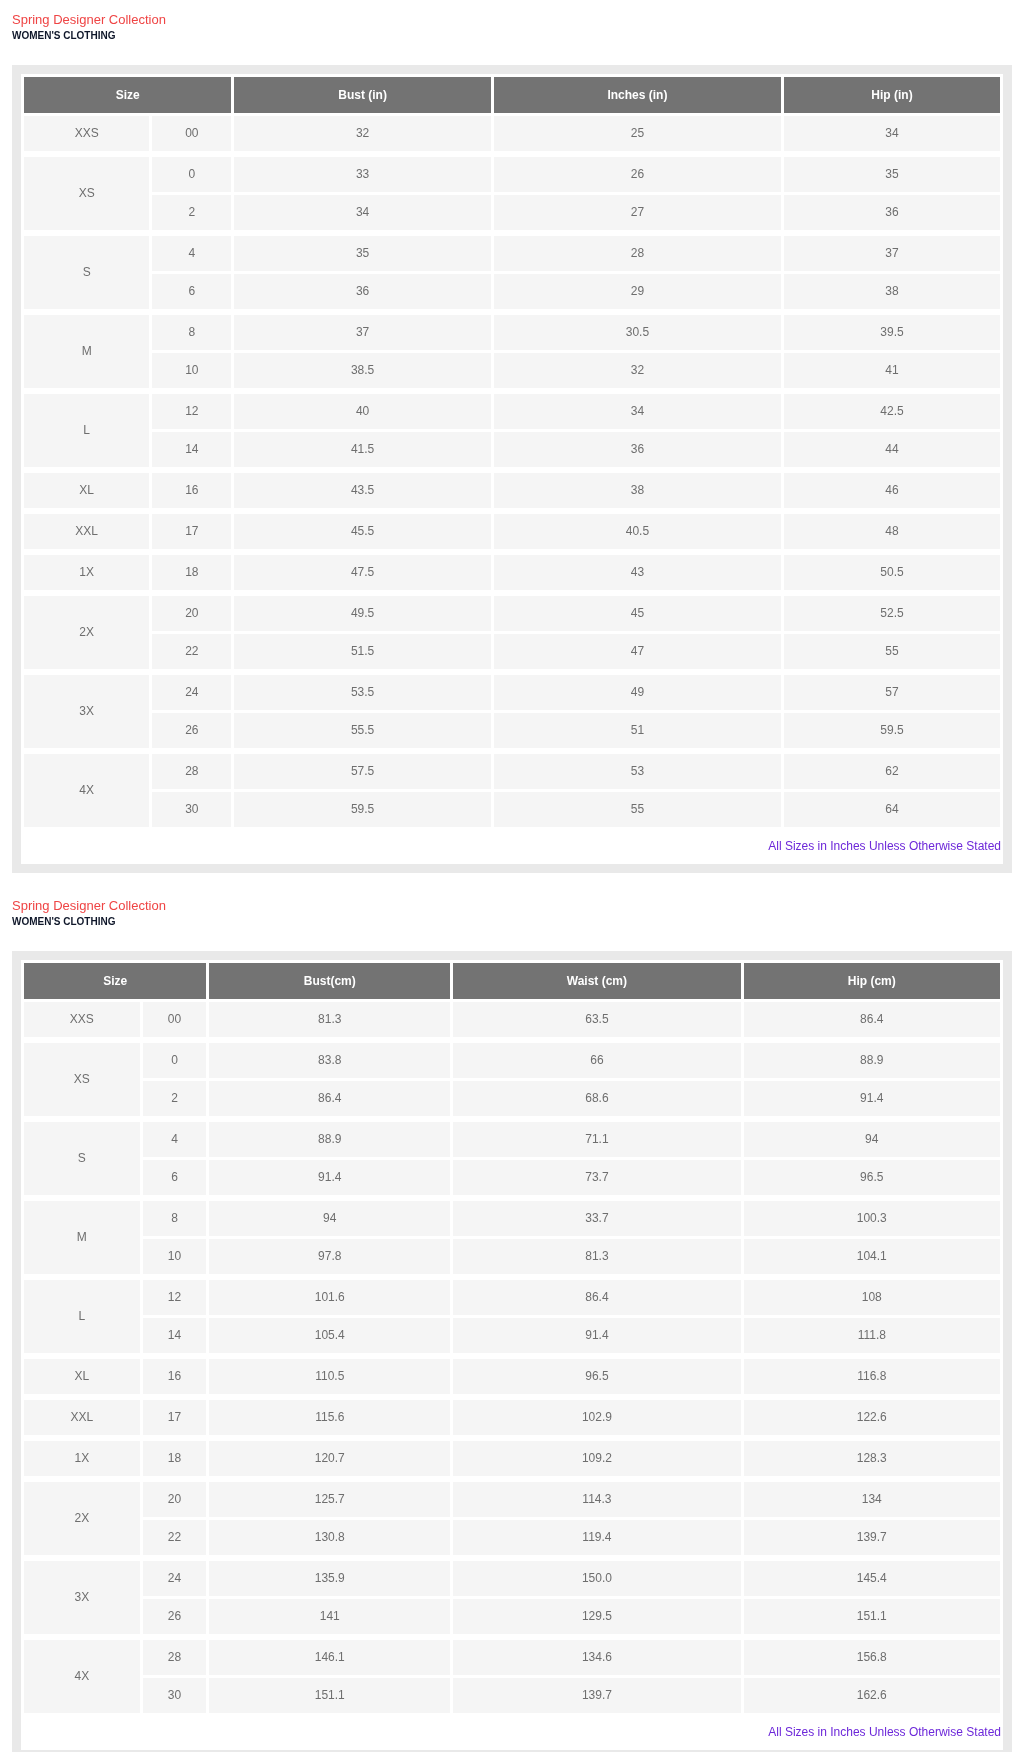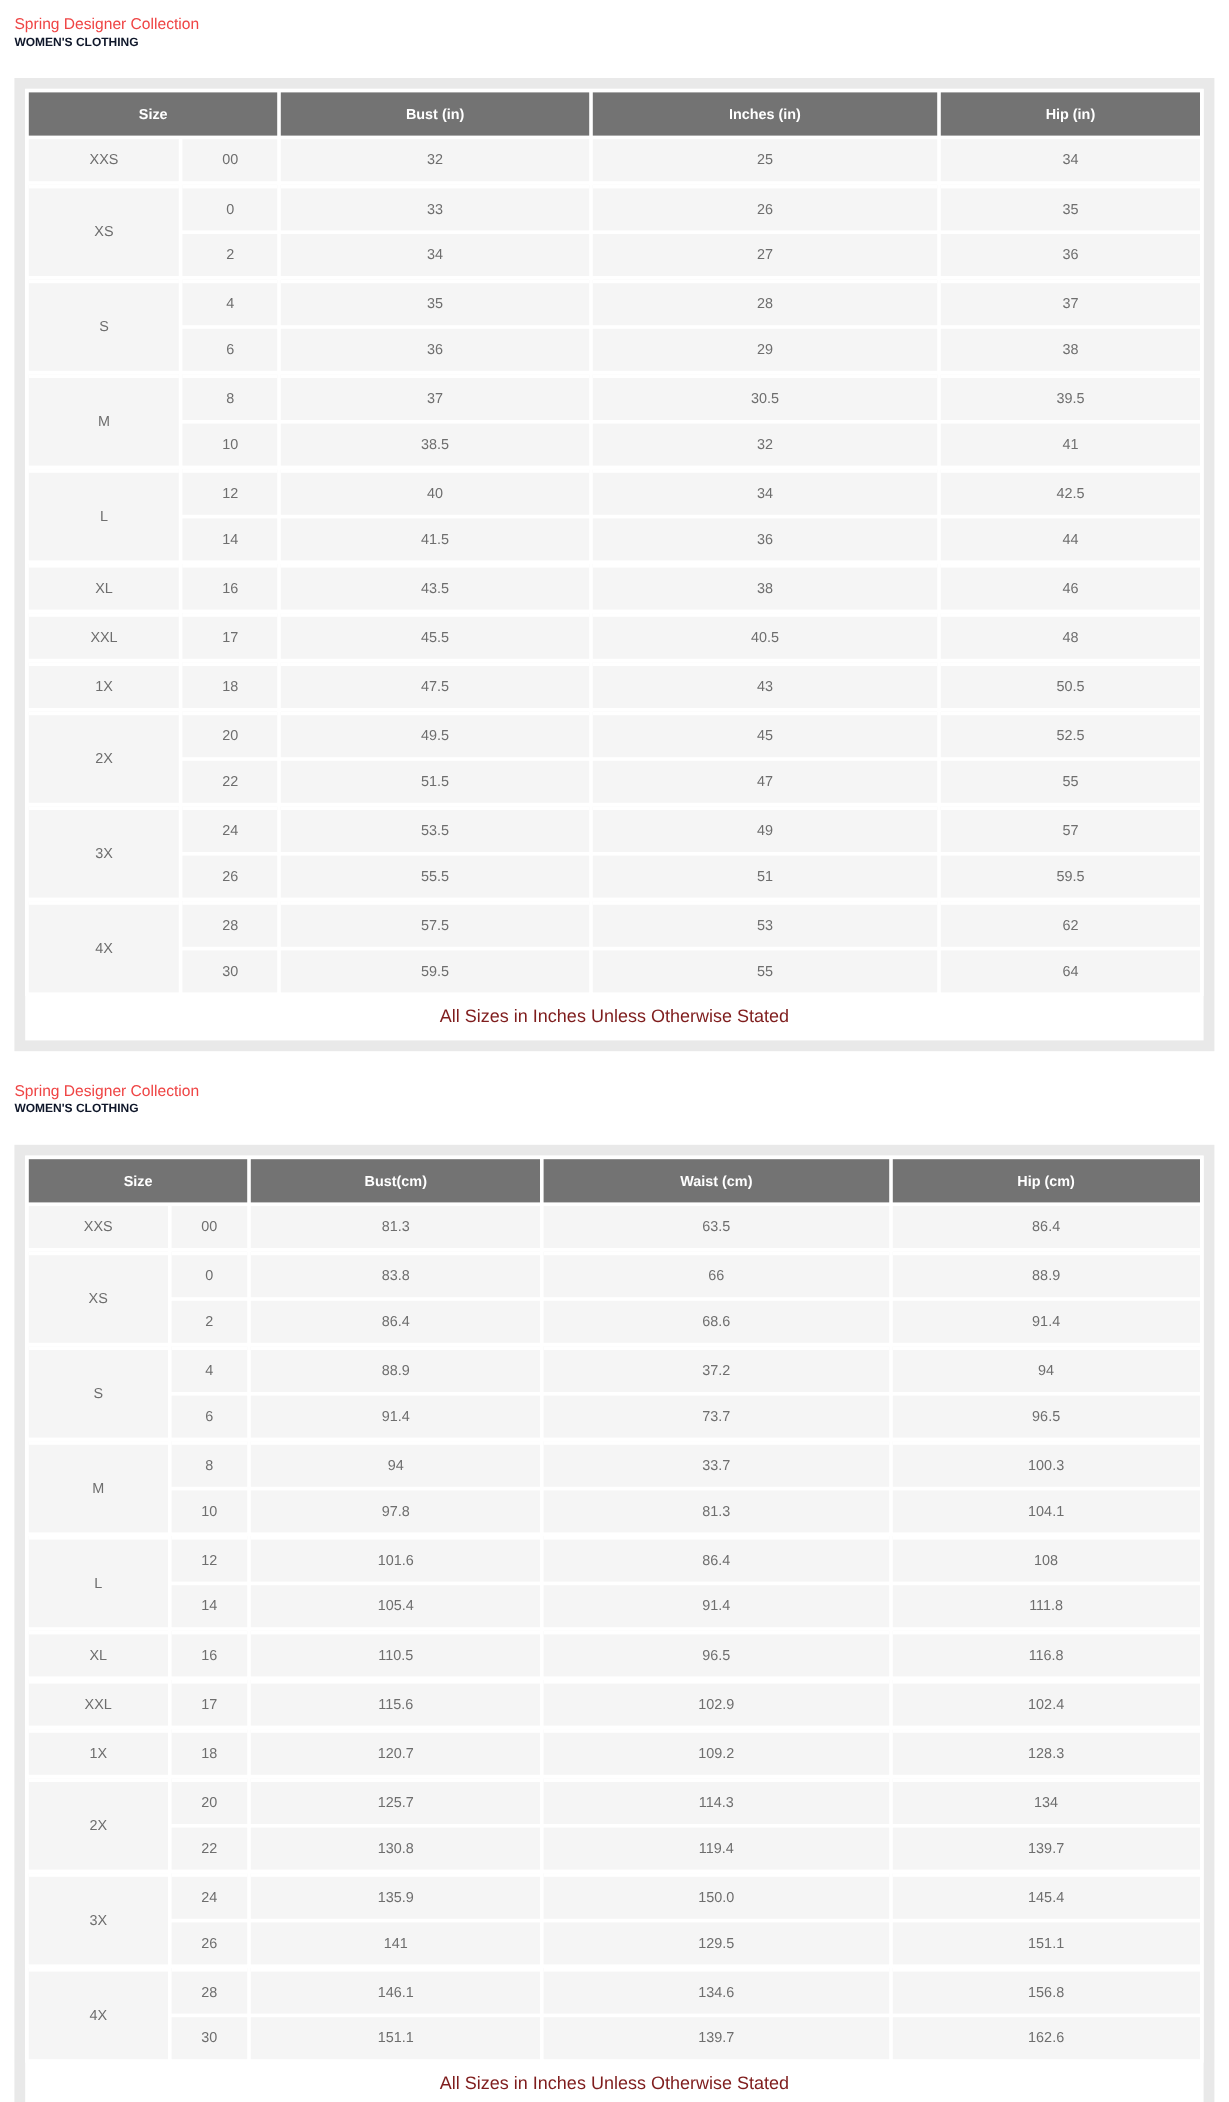--- a/index.html
+++ b/index.html
@@ -57,24 +57,24 @@
   table.t-in col.c-waist { width: 29.8%; }
   table.t-in col.c-hip   { width: 22.4%; }
   
   table.t-cm col.c-label { width: 12%; }
   table.t-cm col.c-num   { width: 6.6%; }
   table.t-cm col.c-bust  { width: 25%; }
   table.t-cm col.c-waist { width: 29.8%; }
   table.t-cm col.c-hip   { width: 26.6%; }
 
   .note {
-    color: #7f1d1d;
-    font-size: 15px;
+    color: #6d28d9;
+    font-size: 12px;
     padding: 9px 2px 11px 2px;
-    text-align: center;
+    text-align: right;
   }
 </style>
 </head>
 <body>
 
 <div class="page">
 
   <div class="caption">
     <div class="line1">Spring Designer Collection</div>
     <div class="line2">WOMEN'S CLOTHING</div>
@@ -265,21 +265,21 @@
             <tr>
               <td>2</td>
               <td>86.4</td>
               <td>68.6</td>
               <td>91.4</td>
             </tr>
             <tr class="group-start">
               <td rowspan="2">S</td>
               <td>4</td>
               <td>88.9</td>
-              <td>37.2</td>
+              <td>71.1</td>
               <td>94</td>
             </tr>
             <tr>
               <td>6</td>
               <td>91.4</td>
               <td>73.7</td>
               <td>96.5</td>
             </tr>
             <tr class="group-start">
               <td rowspan="2">M</td>
@@ -312,21 +312,21 @@
               <td>16</td>
               <td>110.5</td>
               <td>96.5</td>
               <td>116.8</td>
             </tr>
             <tr class="group-start">
               <td rowspan="1">XXL</td>
               <td>17</td>
               <td>115.6</td>
               <td>102.9</td>
-              <td>102.4</td>
+              <td>122.6</td>
             </tr>
             <tr class="group-start">
               <td rowspan="1">1X</td>
               <td>18</td>
               <td>120.7</td>
               <td>109.2</td>
               <td>128.3</td>
             </tr>
             <tr class="group-start">
               <td rowspan="2">2X</td>

